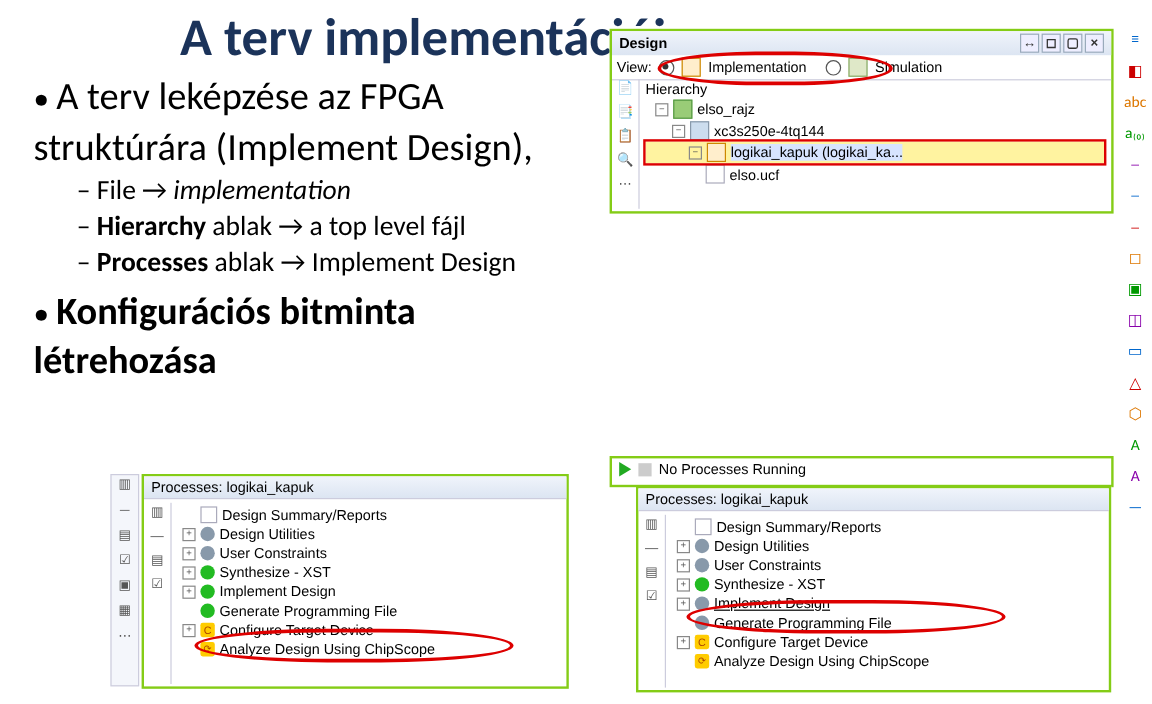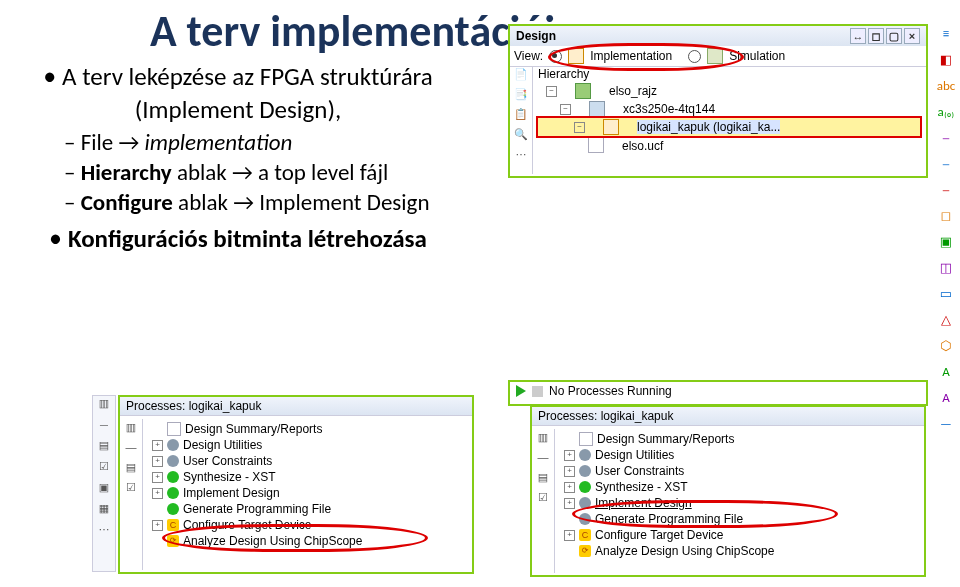--- a/index.html
+++ b/index.html
@@ -23,23 +23,22 @@
   .bullets {
     position: absolute;
     top: 60px;
     left: 28px;
     width: 420px;
     font-size: 23px;
     color: #000;
     line-height: 1.3;
   }
   .b1 {
-    font-size: 25px;
+    font-size: 32px;
     margin-bottom: 2px;
-    text-align: center;
   }
   .b1::before {
     content: "• ";
     font-size: 26px;
   }
   .b2 {
     margin-left: 36px;
     font-size: 23px;
   }
   .b2::before {
@@ -114,21 +113,21 @@
     display:flex; flex-direction:column; gap:4px;
     align-items:center; border-right:1px solid #ccd;
     height: 108px;
   }
   .lefticons span { width:16px; height:16px; font-size:11px; text-align:center; line-height:16px; color:#555;}
   .hierarchy-area {
     position:absolute; left:24px; top:38px; right:2px; bottom:2px;
     padding:2px 4px;
   }
   .hier-title { font-weight:400; padding:1px 0; }
-  .tree-row { display:flex; align-items:center; gap:18px; padding:1px 0 1px 8px; }
+  .tree-row { display:flex; align-items:center; gap:4px; padding:1px 0 1px 8px; }
   .tree-row .box { width:9px; height:9px; border:1px solid #888; font-size:8px; line-height:8px; text-align:center; color:#555;}
   .tree-row .box.minus::before{content:"−";}
   .fileico { width:14px; height:14px; display:inline-block; }
   .fi-green { background:#9c7; border:1px solid #594;}
   .fi-chip { background:#cde; border:1px solid #89a;}
   .fi-or { background:#fec; border:1px solid #c80;}
   .fi-doc { background:#fff; border:1px solid #aab;}
   .row-sel { background:#d7e4ff; }
   .row-highlight { background:#fff3a0; outline:2px solid #d00; }
 
@@ -194,21 +193,21 @@
 <div class="bullets">
   <div class="b1">A terv leképzése az FPGA struktúrára (Implement Design),</div>
   <div class="b2">
     <span>File →</span>
     <i>implementation</i>
   </div>
   <div class="b2">
     <b>Hierarchy </b><span>ablak → a top level fájl</span>
   </div>
   <div class="b2">
-    <b>Configure </b><span>ablak → Implement Design</span>
+    <b>Processes </b><span>ablak → Implement Design</span>
   </div>
   <div class="b1" style="margin-top:4px;">
     <b>Konfigurációs bitminta létrehozása</b>
   </div>
 </div>
 
 <div class="panel design-panel">
   <div class="design-header">
     <span>Design</span>
     <span class="spacer"></span>

